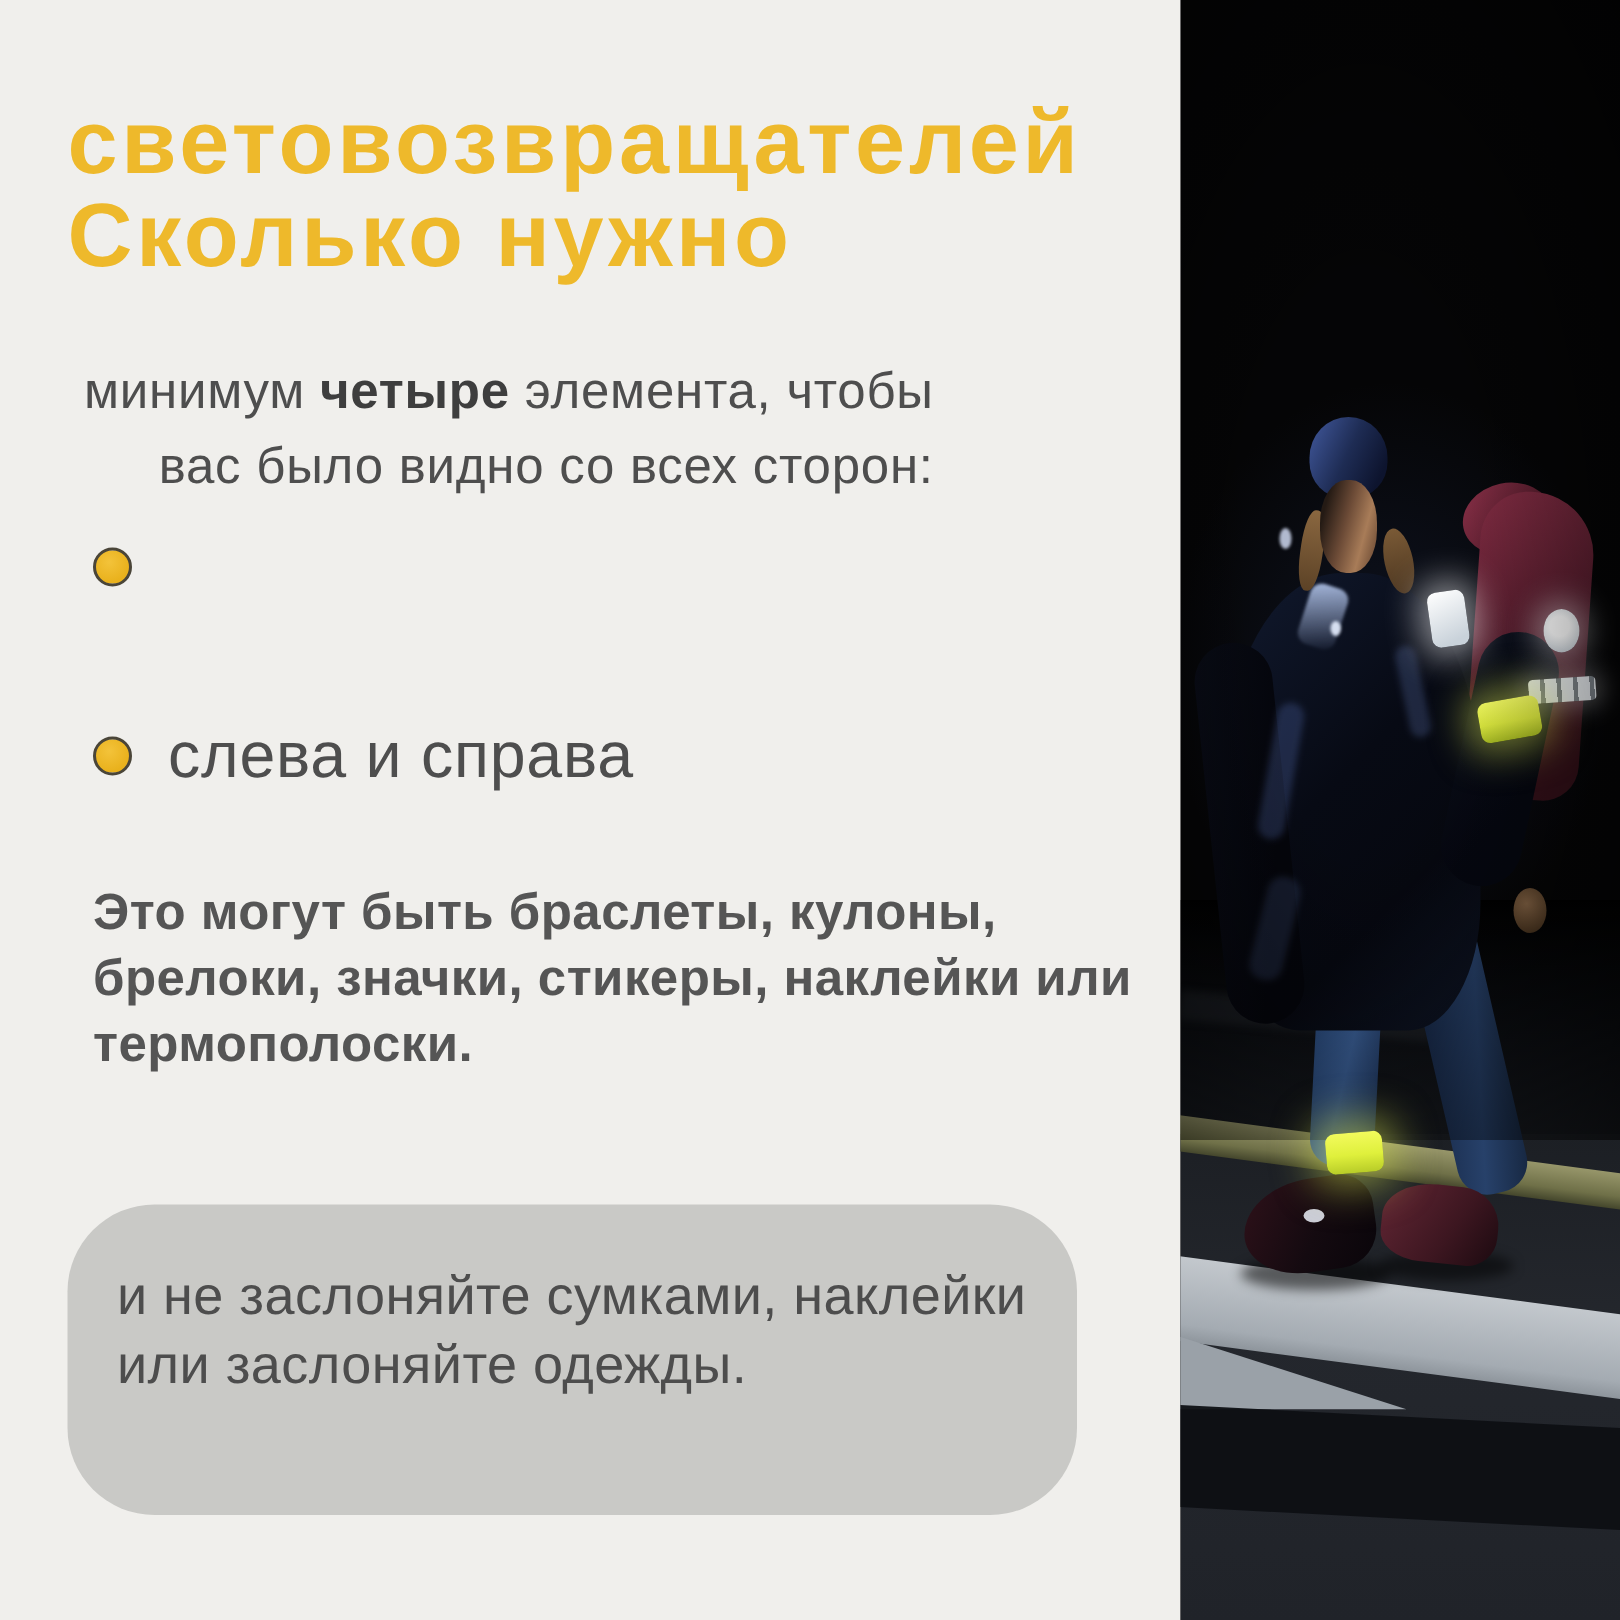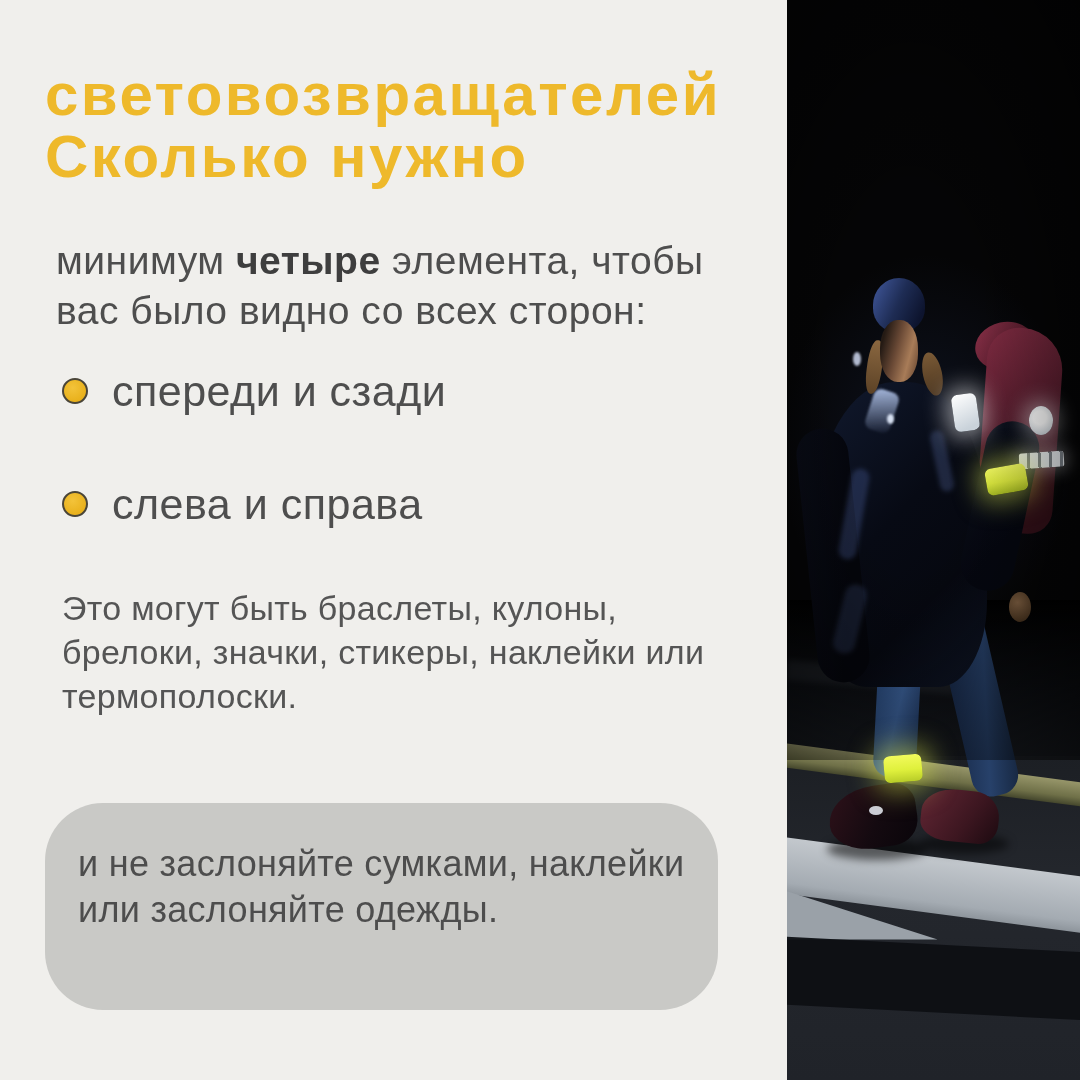--- a/index.html
+++ b/index.html
@@ -19,36 +19,36 @@
   body{font-family:"Liberation Sans","DejaVu Sans",sans-serif;}
   .canvas{position:relative;width:1080px;height:1080px;background:var(--background);overflow:hidden;}
 
   
   .content{position:absolute;left:0;top:0;width:787px;height:1080px;}
 
   .title{position:absolute;left:45px;top:64px;font-size:60px;line-height:62px;
          font-weight:700;letter-spacing:2.5px;color:var(--accent-yellow);}
   .title .t-line{display:block;white-space:nowrap;}
 
-  .intro{position:absolute;left:56px;top:236px;font-size:39px;line-height:50px;
-         color:var(--text-dark);letter-spacing:.5px;}
+  .intro{position:absolute;left:56px;top:236px;font-size:34px;line-height:50px;
+         color:var(--text-dark);letter-spacing:.5px;text-align:right;}
   .intro .i-line{display:block;white-space:nowrap;}
   .intro strong{font-weight:700;color:#3e3e3e;}
 
   .bullet-row{position:absolute;left:62px;display:flex;align-items:center;gap:24px;}
   .bullet-row.row-1{top:365px;}
   .bullet-row.row-2{top:455px;margin-top:23px;}
   .bullet-dot{width:26px;height:26px;border-radius:50%;
               background:radial-gradient(circle at 40% 35%,#f3c33a,var(--bullet-yellow) 70%);
               border:2px solid #4a4538;flex:0 0 auto;}
   .bullet-label{font-size:43px;line-height:52px;color:var(--text-dark);letter-spacing:.5px;white-space:nowrap;}
 
   .paragraph{position:absolute;left:62px;top:586px;font-size:34px;line-height:44px;
              color:var(--text-medium);letter-spacing:.3px;}
-  .paragraph .p-line{display:block;white-space:nowrap;}
+  .paragraph .p-line{display:block;white-space:nowrap;font-weight:bold;}
 
   .note-box{position:absolute;left:45px;top:803px;width:673px;height:207px;
             border-radius:58px;background:var(--note-box-bg);}
   .note-text{padding:38px 28px 0 33px;font-size:36px;line-height:46px;
              color:var(--note-text);letter-spacing:.3px;}
   .note-text .n-line{display:block;white-space:nowrap;}
 
   
   .photo{position:absolute;left:787px;top:0;width:293px;height:1080px;
          background:var(--photo-background);overflow:hidden;}
@@ -165,21 +165,20 @@
       <span class="t-line">Сколько нужно</span>
     </h1>
 
     <div class="intro">
       <span class="i-line"><span>минимум </span><strong>четыре</strong><span> элемента, чтобы</span></span>
       <span class="i-line">вас было видно со всех сторон:</span>
     </div>
 
     <div class="bullet-row row-1">
       <span class="bullet-dot"></span>
-      <span class="bullet-label">спереди и сзади</span>
     </div>
 
     <div class="bullet-row row-2">
       <span class="bullet-dot"></span>
       <span class="bullet-label">слева и справа</span>
     </div>
 
     <div class="paragraph">
       <span class="p-line">Это могут быть браслеты, кулоны,</span>
       <span class="p-line">брелоки, значки, стикеры, наклейки или</span>

